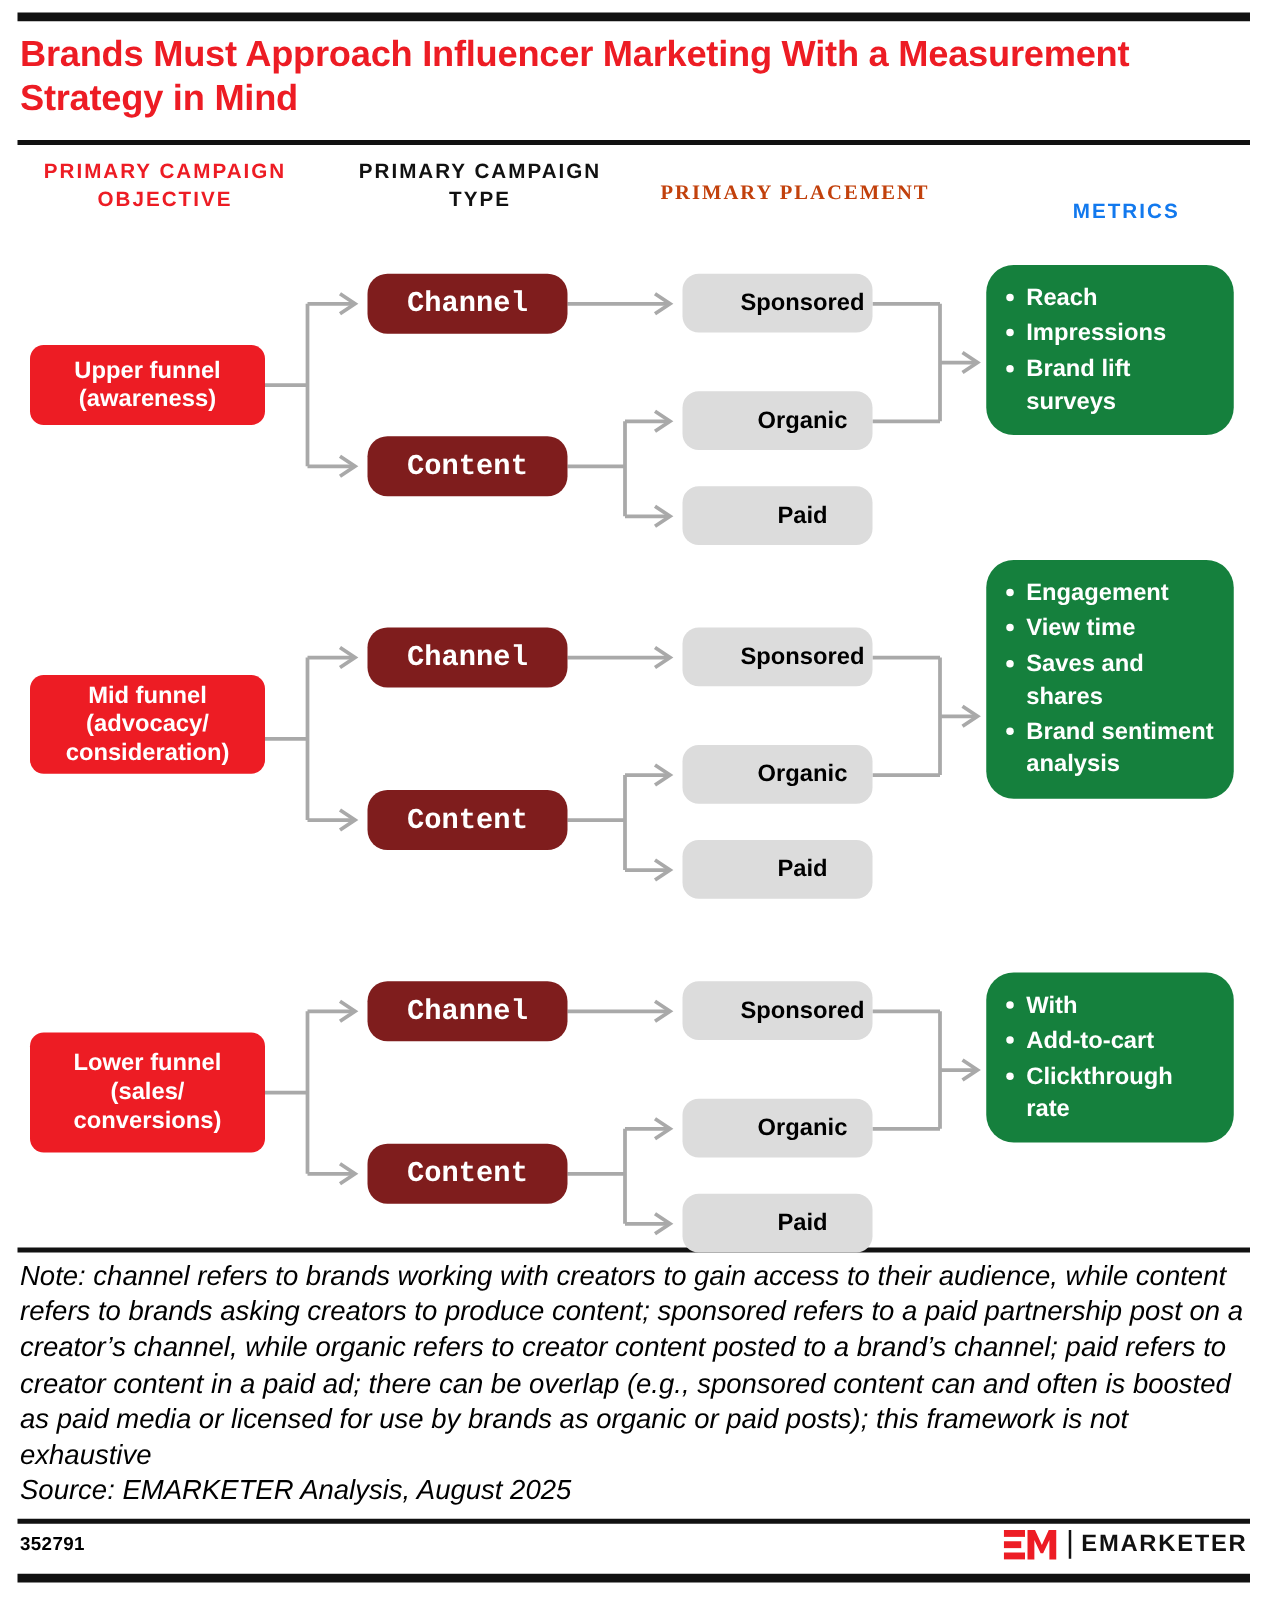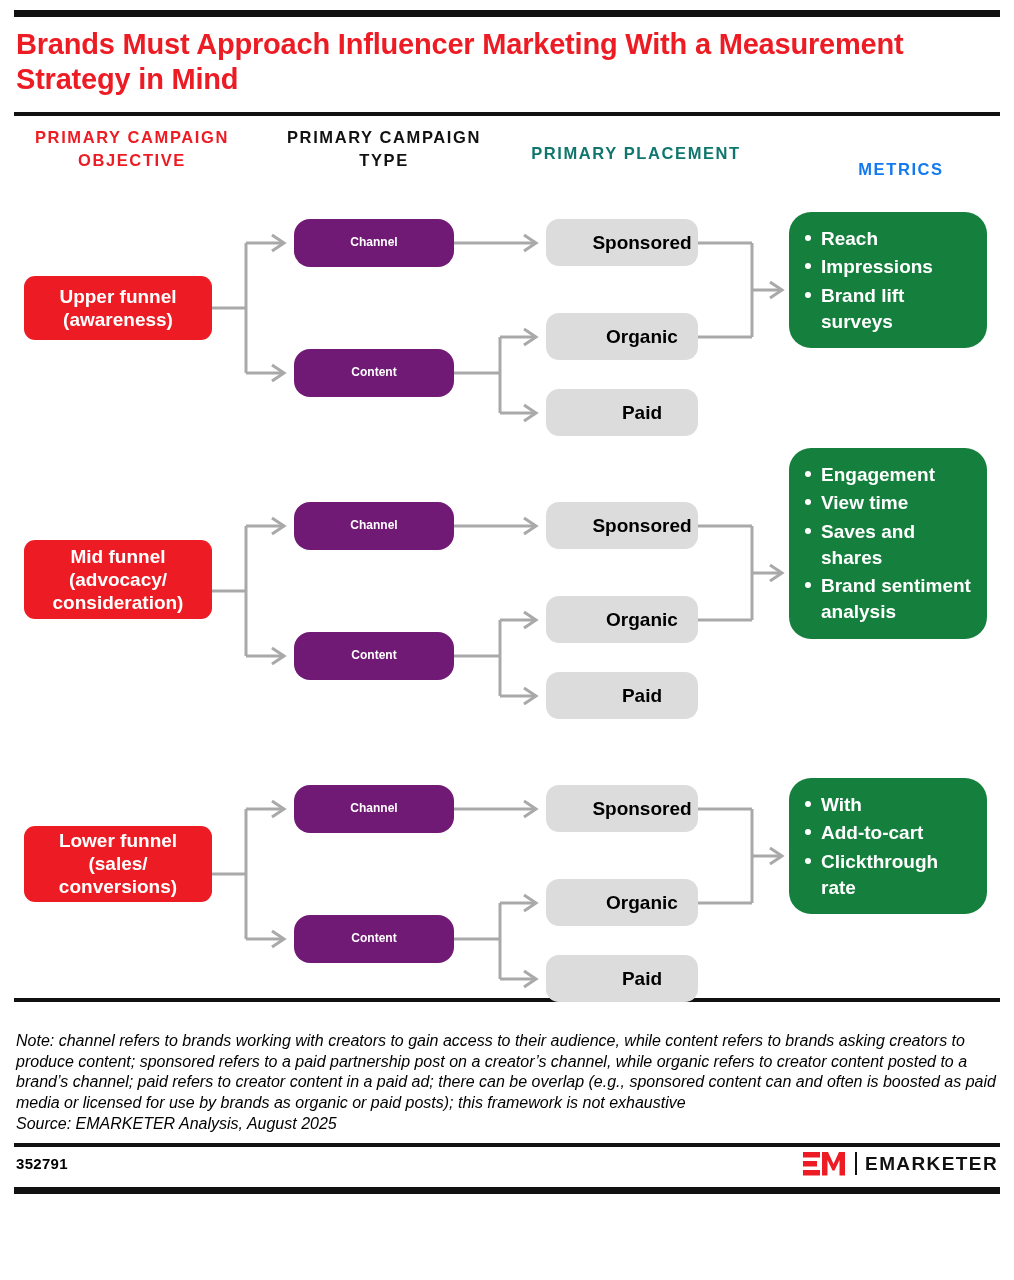--- a/index.html
+++ b/index.html
@@ -37,43 +37,43 @@
     position:absolute;
     text-align:center;
     font-size:16.5px;
     font-weight:bold;
     letter-spacing:1.6px;
     line-height:1.42;
     text-transform:uppercase;
   }
   .hdr.c1{left:18px;  width:200px; top:10px; color:#ED1C24;}
   .hdr.c2{left:262px; width:216px; top:10px; color:#111111;}
-  .hdr.c3{left:492px; width:260px; top:26px; color:#0f766e;}
+  .hdr.c3{left:492px; width:260px; top:26px; color:#c2410c;font-family:Liberation Serif, serif;}
   .hdr.c4{left:784px; width:206px; top:42px; color:#1279EE;}
 
   
   .diagram{position:relative;width:986px;height:790px;}
 
   .node{
     position:absolute;
     box-sizing:border-box;
     display:flex;
     align-items:center;
     justify-content:center;
     text-align:center;
     font-weight:bold;
     line-height:1.22;
   }
   .objective{
     background:#ED1C24;color:#fff;border-radius:11px;
     font-size:19px;left:10px;width:188px;padding:8px 6px;
   }
   .ctype{
-    background:#701a75;color:#fff;border-radius:16px;
-    font-size:12px;left:280px;width:160px;height:48px;
+    background:#7f1d1d;color:#fff;border-radius:16px;
+    font-size:23px;left:280px;width:160px;height:48px;font-family:Liberation Mono, monospace;
   }
   .placement{
     background:#DCDCDC;color:#000;border-radius:13px;
     font-size:19px;left:532px;width:152px;height:47px;padding-left:40px;
   }
   .metrics{
     position:absolute;
     box-sizing:border-box;
     background:#15803d;color:#fff;border-radius:22px;
     left:775px;width:198px;
@@ -91,25 +91,24 @@
     width:6px;height:6px;border-radius:50%;background:#fff;
   }
 
   svg.links{position:absolute;left:0;top:0;width:986px;height:790px;
             pointer-events:none;overflow:visible;}
   svg.links path,svg.links line{stroke:#A9A9A9;stroke-width:3;fill:none;}
   svg.links polyline.arw{stroke:#A9A9A9;stroke-width:3;fill:none;}
 
   
   .note{
-    font-size:16px;
+    font-size:22px;
     font-style:italic;
     line-height:1.30;
     padding:5px 2px 2px 2px;
-    margin-top:24px;
   }
   .note .src{display:block;}
 
   
   .footer{
     position:relative;height:34px;
     display:flex;align-items:center;justify-content:space-between;
     padding:0 2px;
   }
   .docid{font-size:15px;font-weight:bold;letter-spacing:0.3px;}
@@ -228,21 +227,21 @@
     <div class="node placement" style="top:464px;">Paid</div>
     <div class="metrics" style="top:240px;">
       <ul>
         <li>Engagement</li>
         <li>View time</li>
         <li>Saves and shares</li>
         <li>Brand sentiment analysis</li>
       </ul>
     </div>
 
-    <div class="node objective" style="top:618px;height:76px;">Lower funnel (sales/ conversions)</div>
+    <div class="node objective" style="top:618px;height:96px;">Lower funnel (sales/ conversions)</div>
     <div class="node ctype" style="top:577px;">Channel</div>
     <div class="node ctype" style="top:707px;">Content</div>
     <div class="node placement" style="top:577px;">Sponsored</div>
     <div class="node placement" style="top:671px;">Organic</div>
     <div class="node placement" style="top:747px;">Paid</div>
     <div class="metrics" style="top:570px;">
       <ul>
         <li>With</li>
         <li>Add-to-cart</li>
         <li>Clickthrough rate</li>

